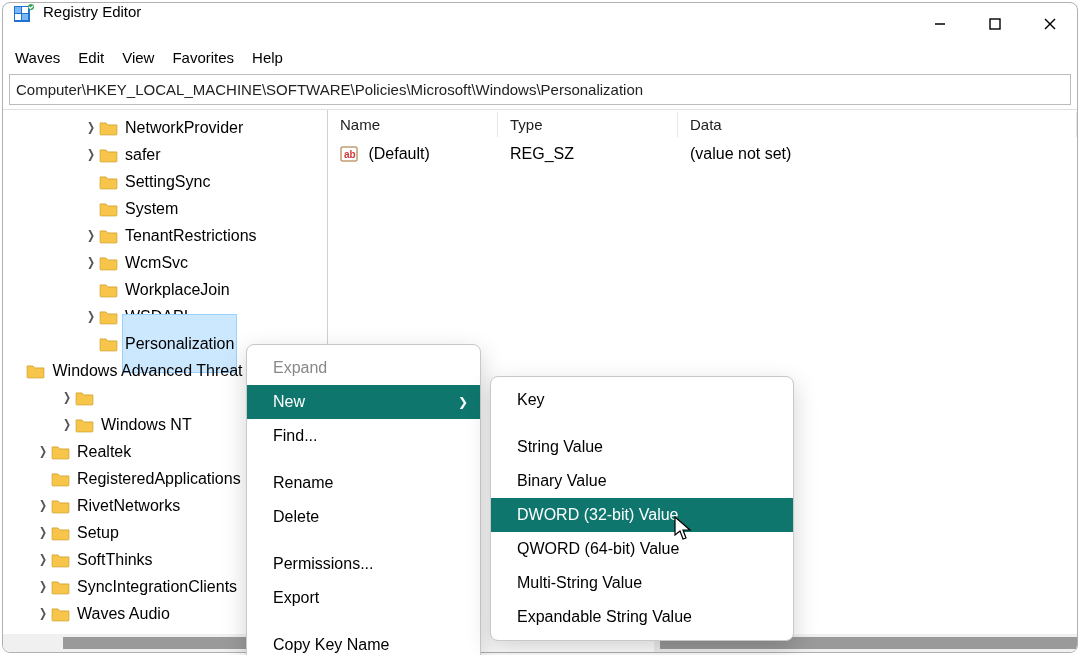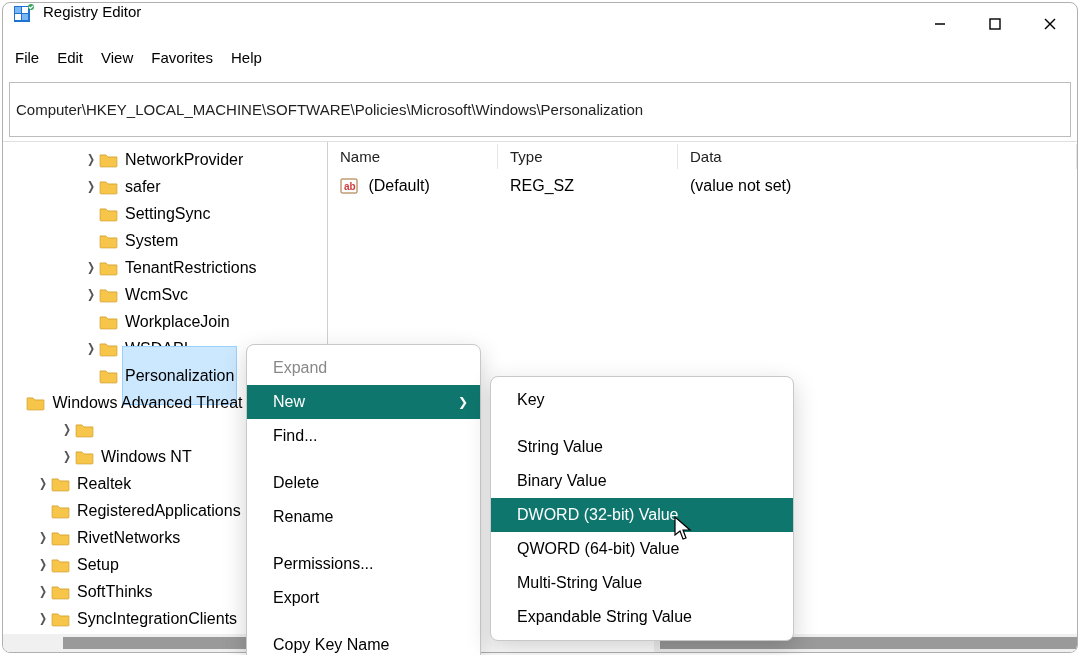--- a/index.html
+++ b/index.html
@@ -59,22 +59,22 @@
   .menubar {
     display: flex;
     gap: 18px;
     padding: 4px 12px 8px 12px;
     font-size: 15px;
   }
   .menubar span { }
   
   .addressbar {
     border: 1px solid #bcbcbc;
-    margin: 8px 6px 4px 6px;
-    padding: 18px 6px;
+    margin: 0 6px 4px 6px;
+    padding: 6px 6px;
     font-size: 15px;
     color: #222;
     white-space: nowrap;
     overflow: hidden;
   }
   
   .content {
     flex: 1;
     display: flex;
     border-top: 1px solid #e0e0e0;
@@ -245,21 +245,21 @@
       <div class="winbtn">
         <svg width="14" height="14">
           <line x1="2" y1="2" x2="12" y2="12" stroke="#000" stroke-width="1.4"></line>
           <line x1="12" y1="2" x2="2" y2="12" stroke="#000" stroke-width="1.4"></line>
         </svg>
       </div>
     </div>
   </div>
 
   <div class="menubar">
-    <span>File</span>
+    <span>Waves</span>
     <span>Edit</span>
     <span>View</span>
     <span>Favorites</span>
     <span>Help</span>
   </div>
 
   <div class="addressbar">Computer\HKEY_LOCAL_MACHINE\SOFTWARE\Policies\Microsoft\Windows\Personalization</div>
 
   <div class="content">
     <div class="tree-pane">
@@ -509,24 +509,24 @@
     </div>
     <div class="mi hovered">
       <span>New</span>
       <span class="sub-arrow">❯</span>
     </div>
     <div class="mi">
       <span>Find...</span>
     </div>
     <div class="sep"></div>
     <div class="mi">
+      <span>Rename</span>
+    </div>
+    <div class="mi">
       <span>Delete</span>
-    </div>
-    <div class="mi">
-      <span>Rename</span>
     </div>
     <div class="sep"></div>
     <div class="mi">
       <span>Permissions...</span>
     </div>
     <div class="mi">
       <span>Export</span>
     </div>
     <div class="sep"></div>
     <div class="mi">

